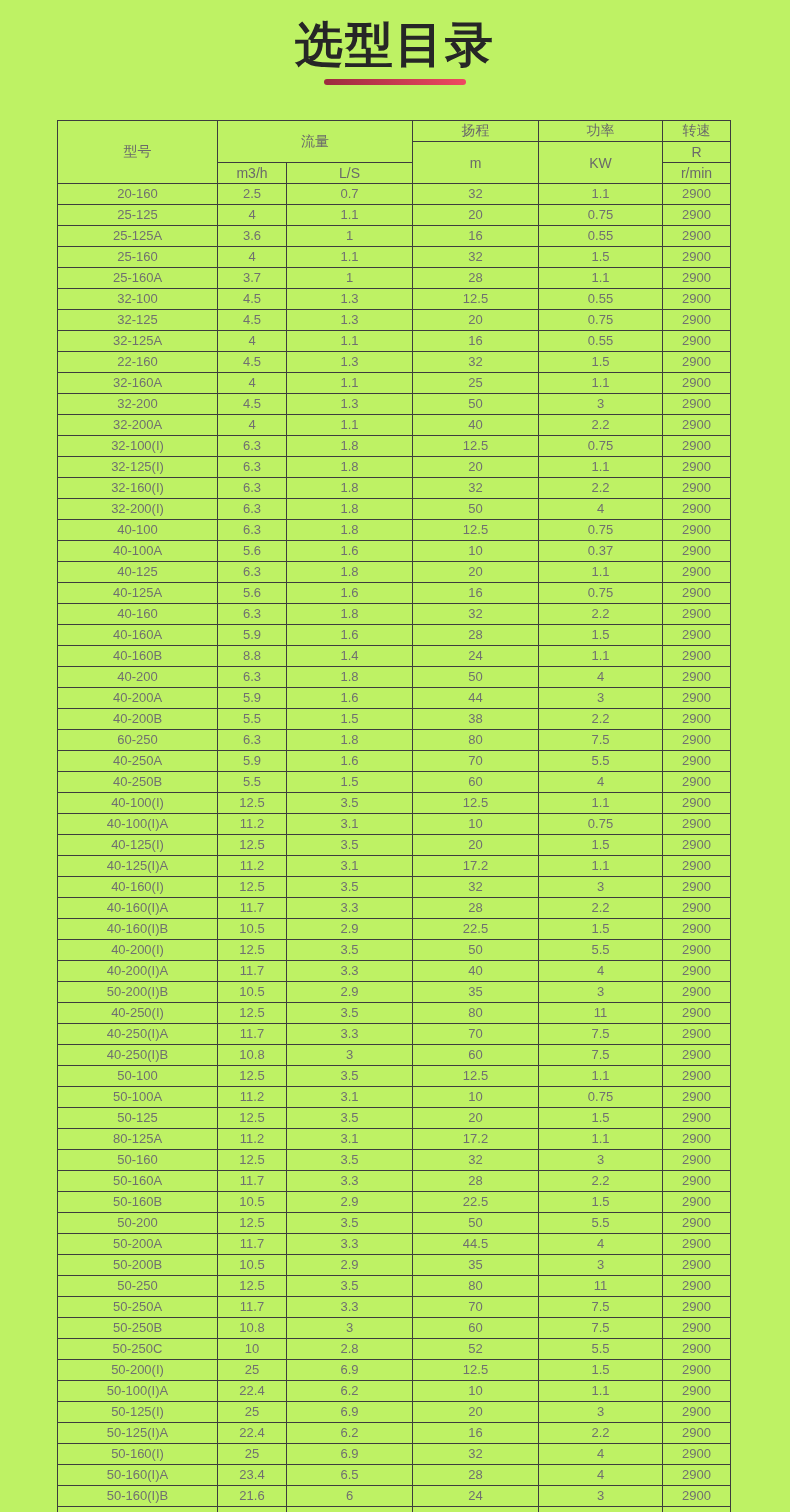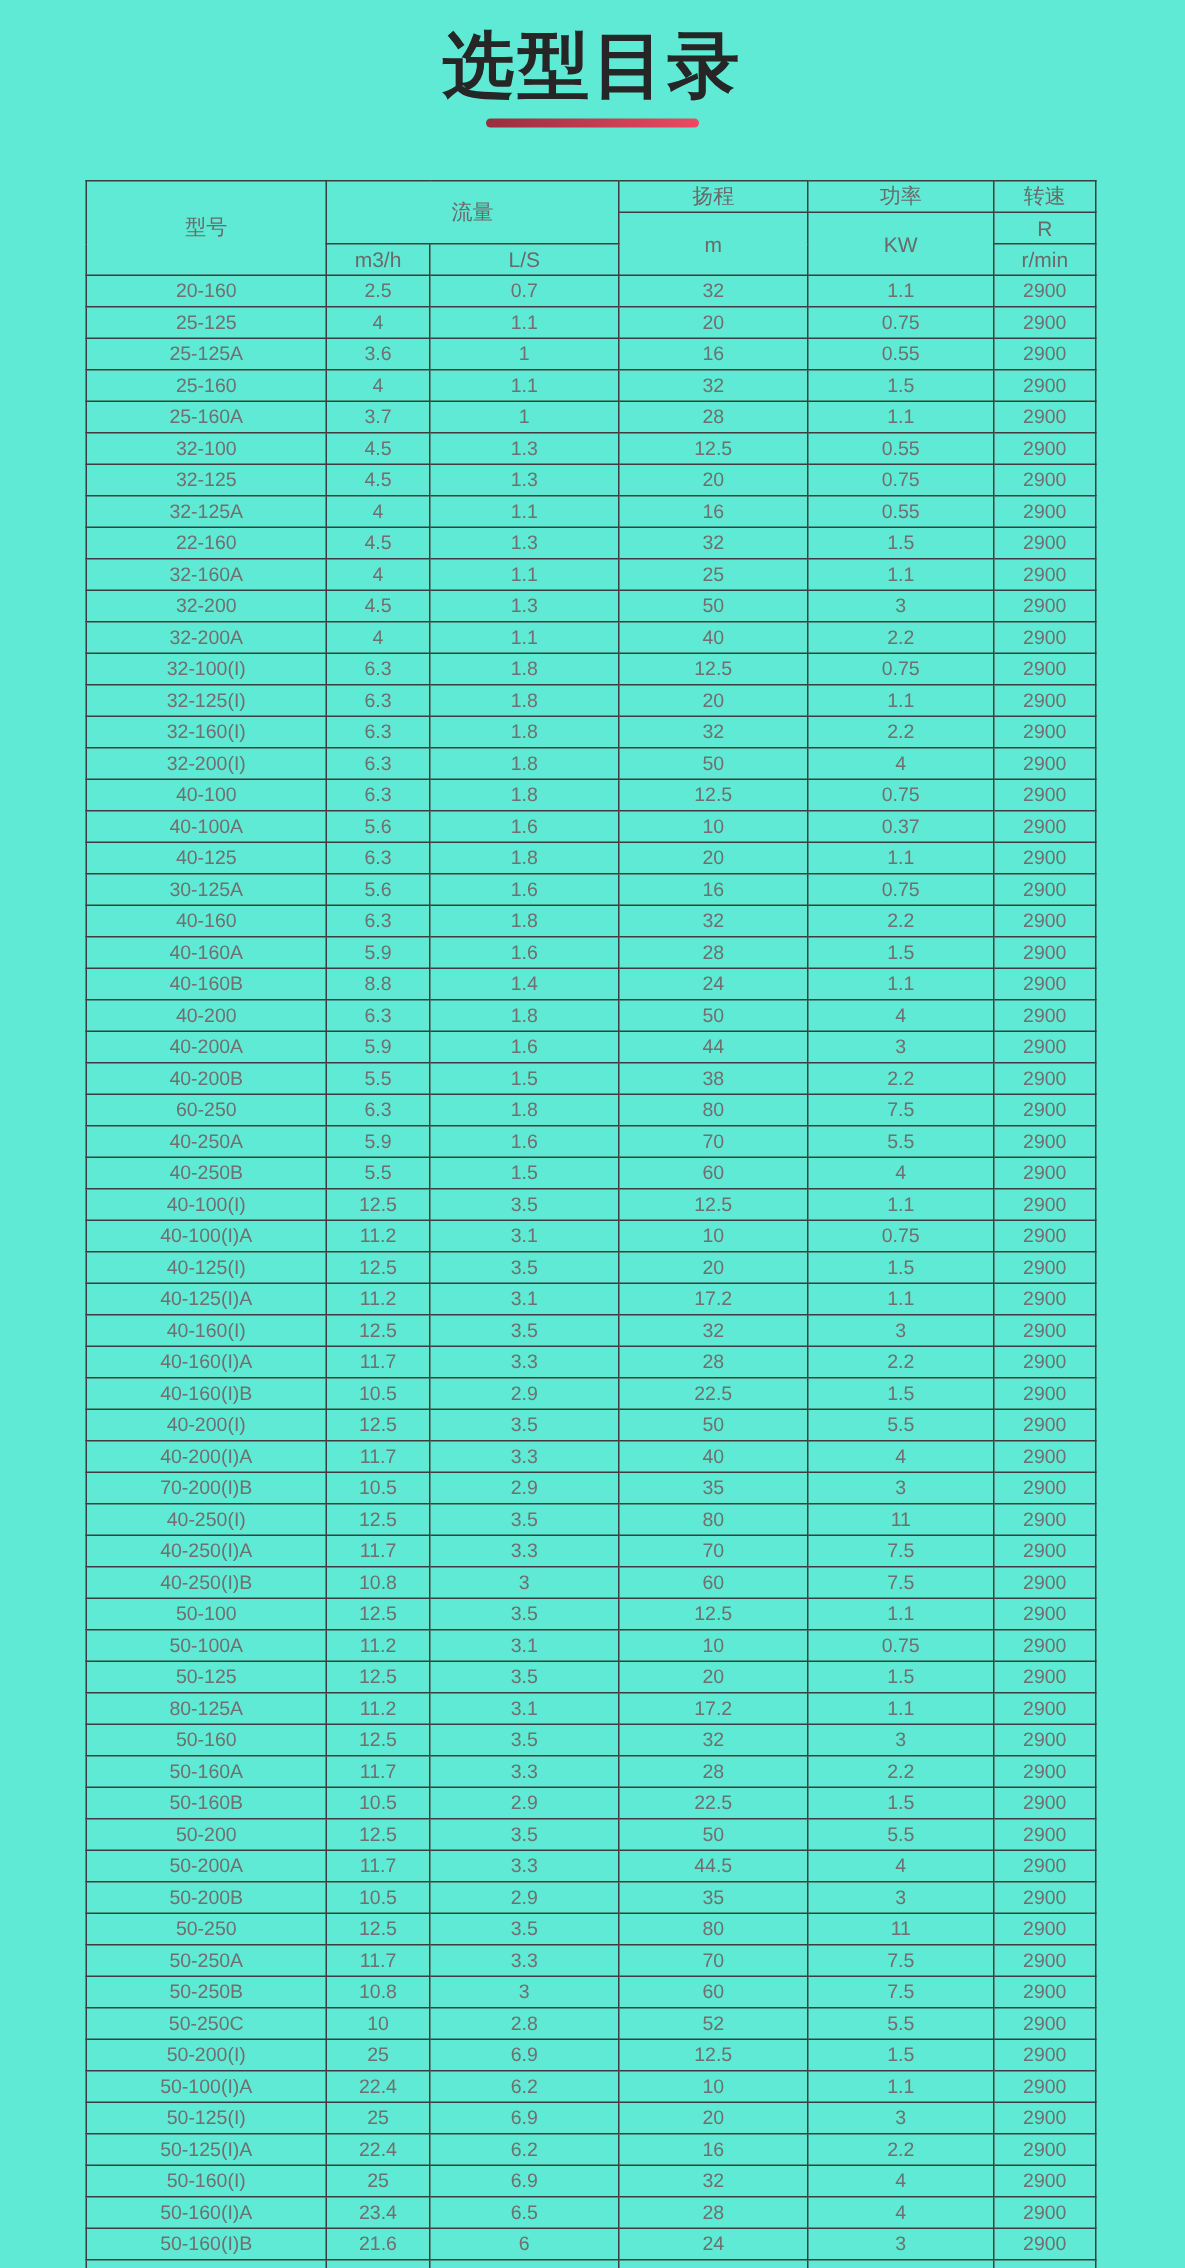--- a/index.html
+++ b/index.html
@@ -4,21 +4,21 @@
 <style>
   * { margin: 0; padding: 0; box-sizing: border-box; }
   html, body {
     width: 790px;
     background: #ffffff;
     font-family: "Liberation Sans", "DejaVu Sans", sans-serif;
   }
   .page {
     width: 790px;
     height: 1512px;
-    background: #5eead4;
+    background: #bef264;
     overflow: hidden;
   }
   .title-wrap {
     text-align: center;
     padding-top: 14px;
   }
   .page-title {
     font-size: 48px;
     font-weight: 800;
     color: #262626;
@@ -255,21 +255,21 @@
           </tr>
           <tr>
             <td>40-125</td>
             <td>6.3</td>
             <td>1.8</td>
             <td>20</td>
             <td>1.1</td>
             <td>2900</td>
           </tr>
           <tr>
-            <td>30-125A</td>
+            <td>40-125A</td>
             <td>5.6</td>
             <td>1.6</td>
             <td>16</td>
             <td>0.75</td>
             <td>2900</td>
           </tr>
           <tr>
             <td>40-160</td>
             <td>6.3</td>
             <td>1.8</td>
@@ -407,21 +407,21 @@
           </tr>
           <tr>
             <td>40-200(I)A</td>
             <td>11.7</td>
             <td>3.3</td>
             <td>40</td>
             <td>4</td>
             <td>2900</td>
           </tr>
           <tr>
-            <td>70-200(I)B</td>
+            <td>50-200(I)B</td>
             <td>10.5</td>
             <td>2.9</td>
             <td>35</td>
             <td>3</td>
             <td>2900</td>
           </tr>
           <tr>
             <td>40-250(I)</td>
             <td>12.5</td>
             <td>3.5</td>

